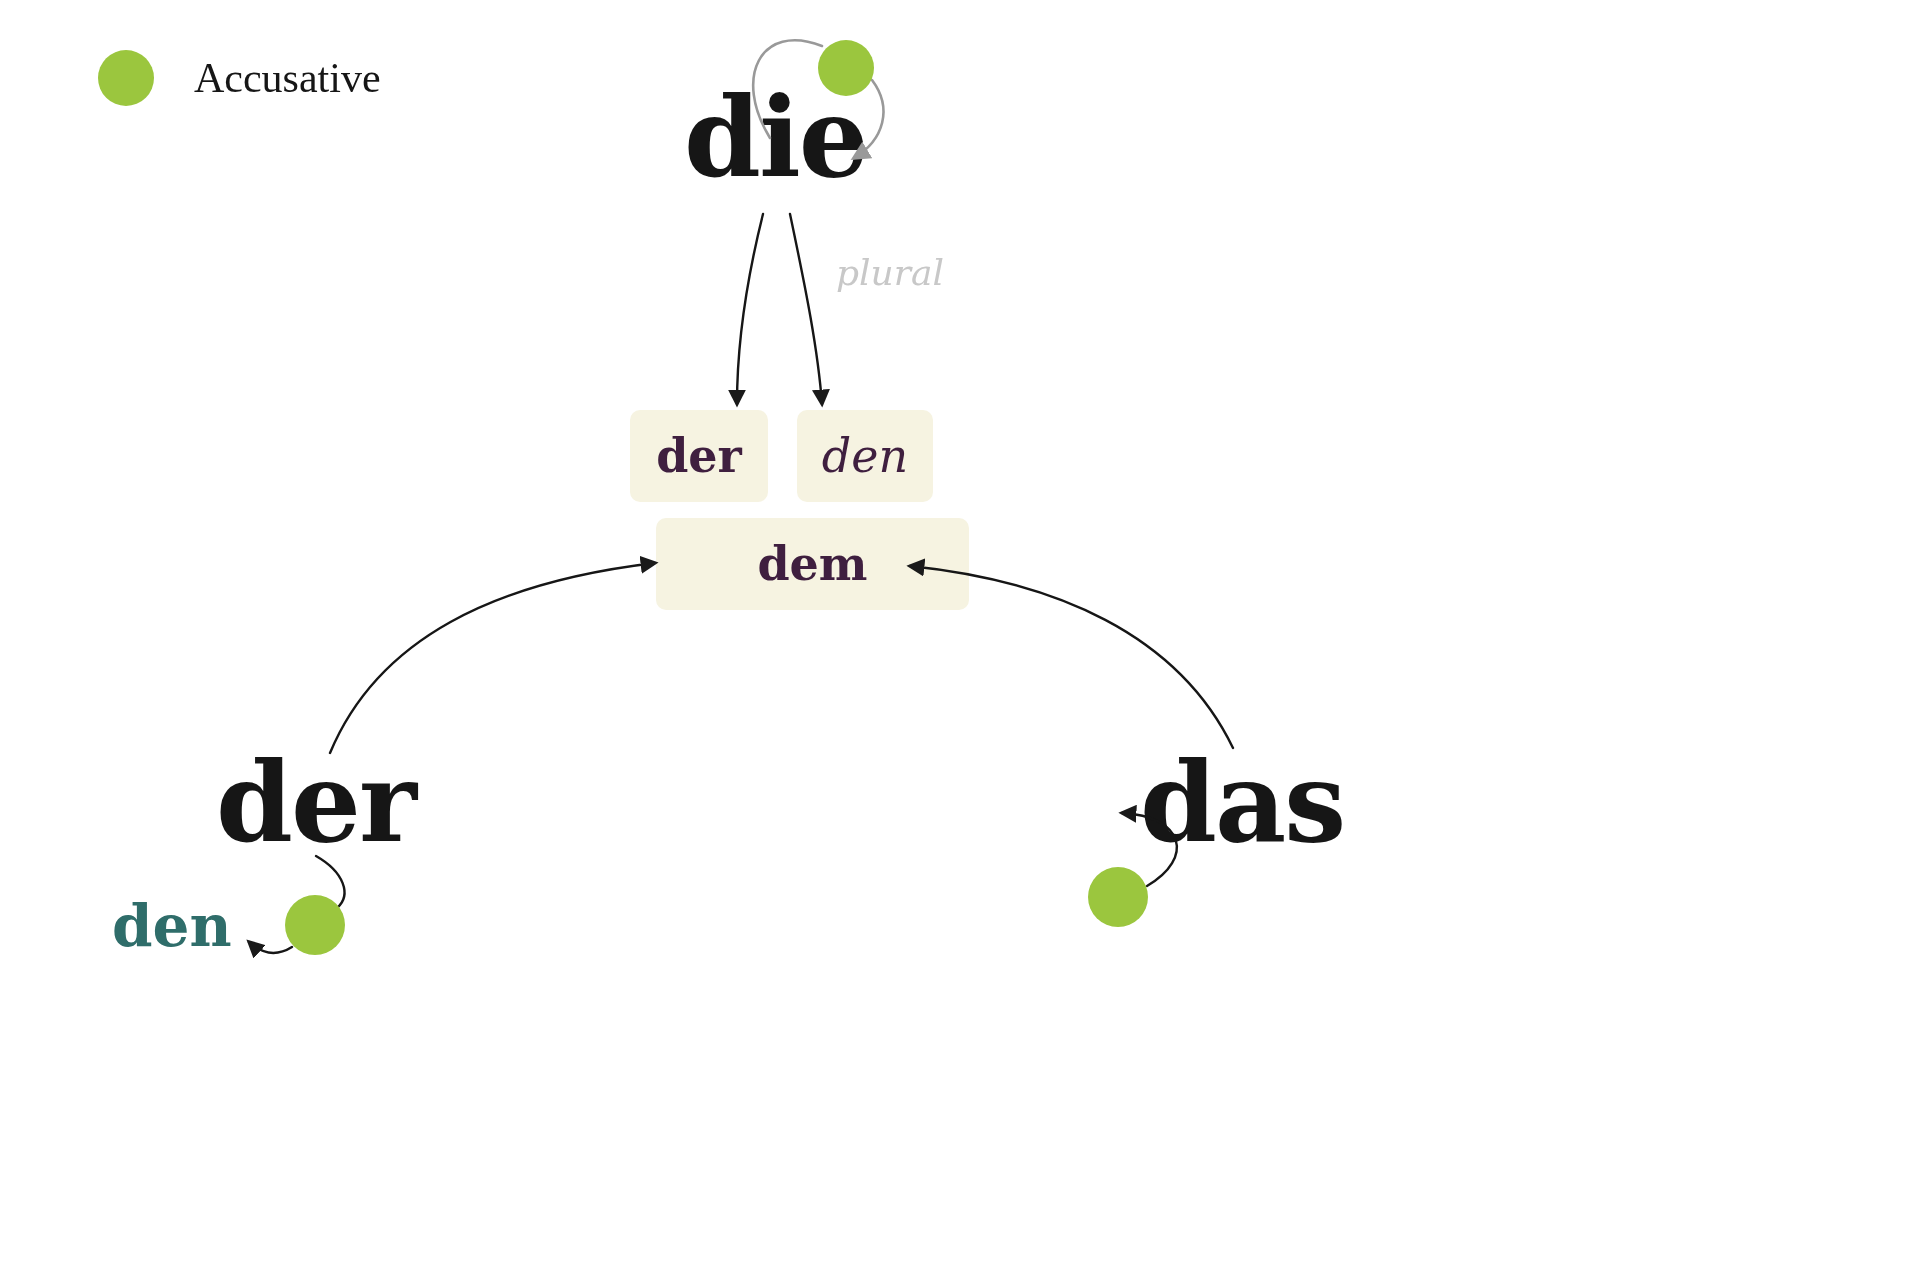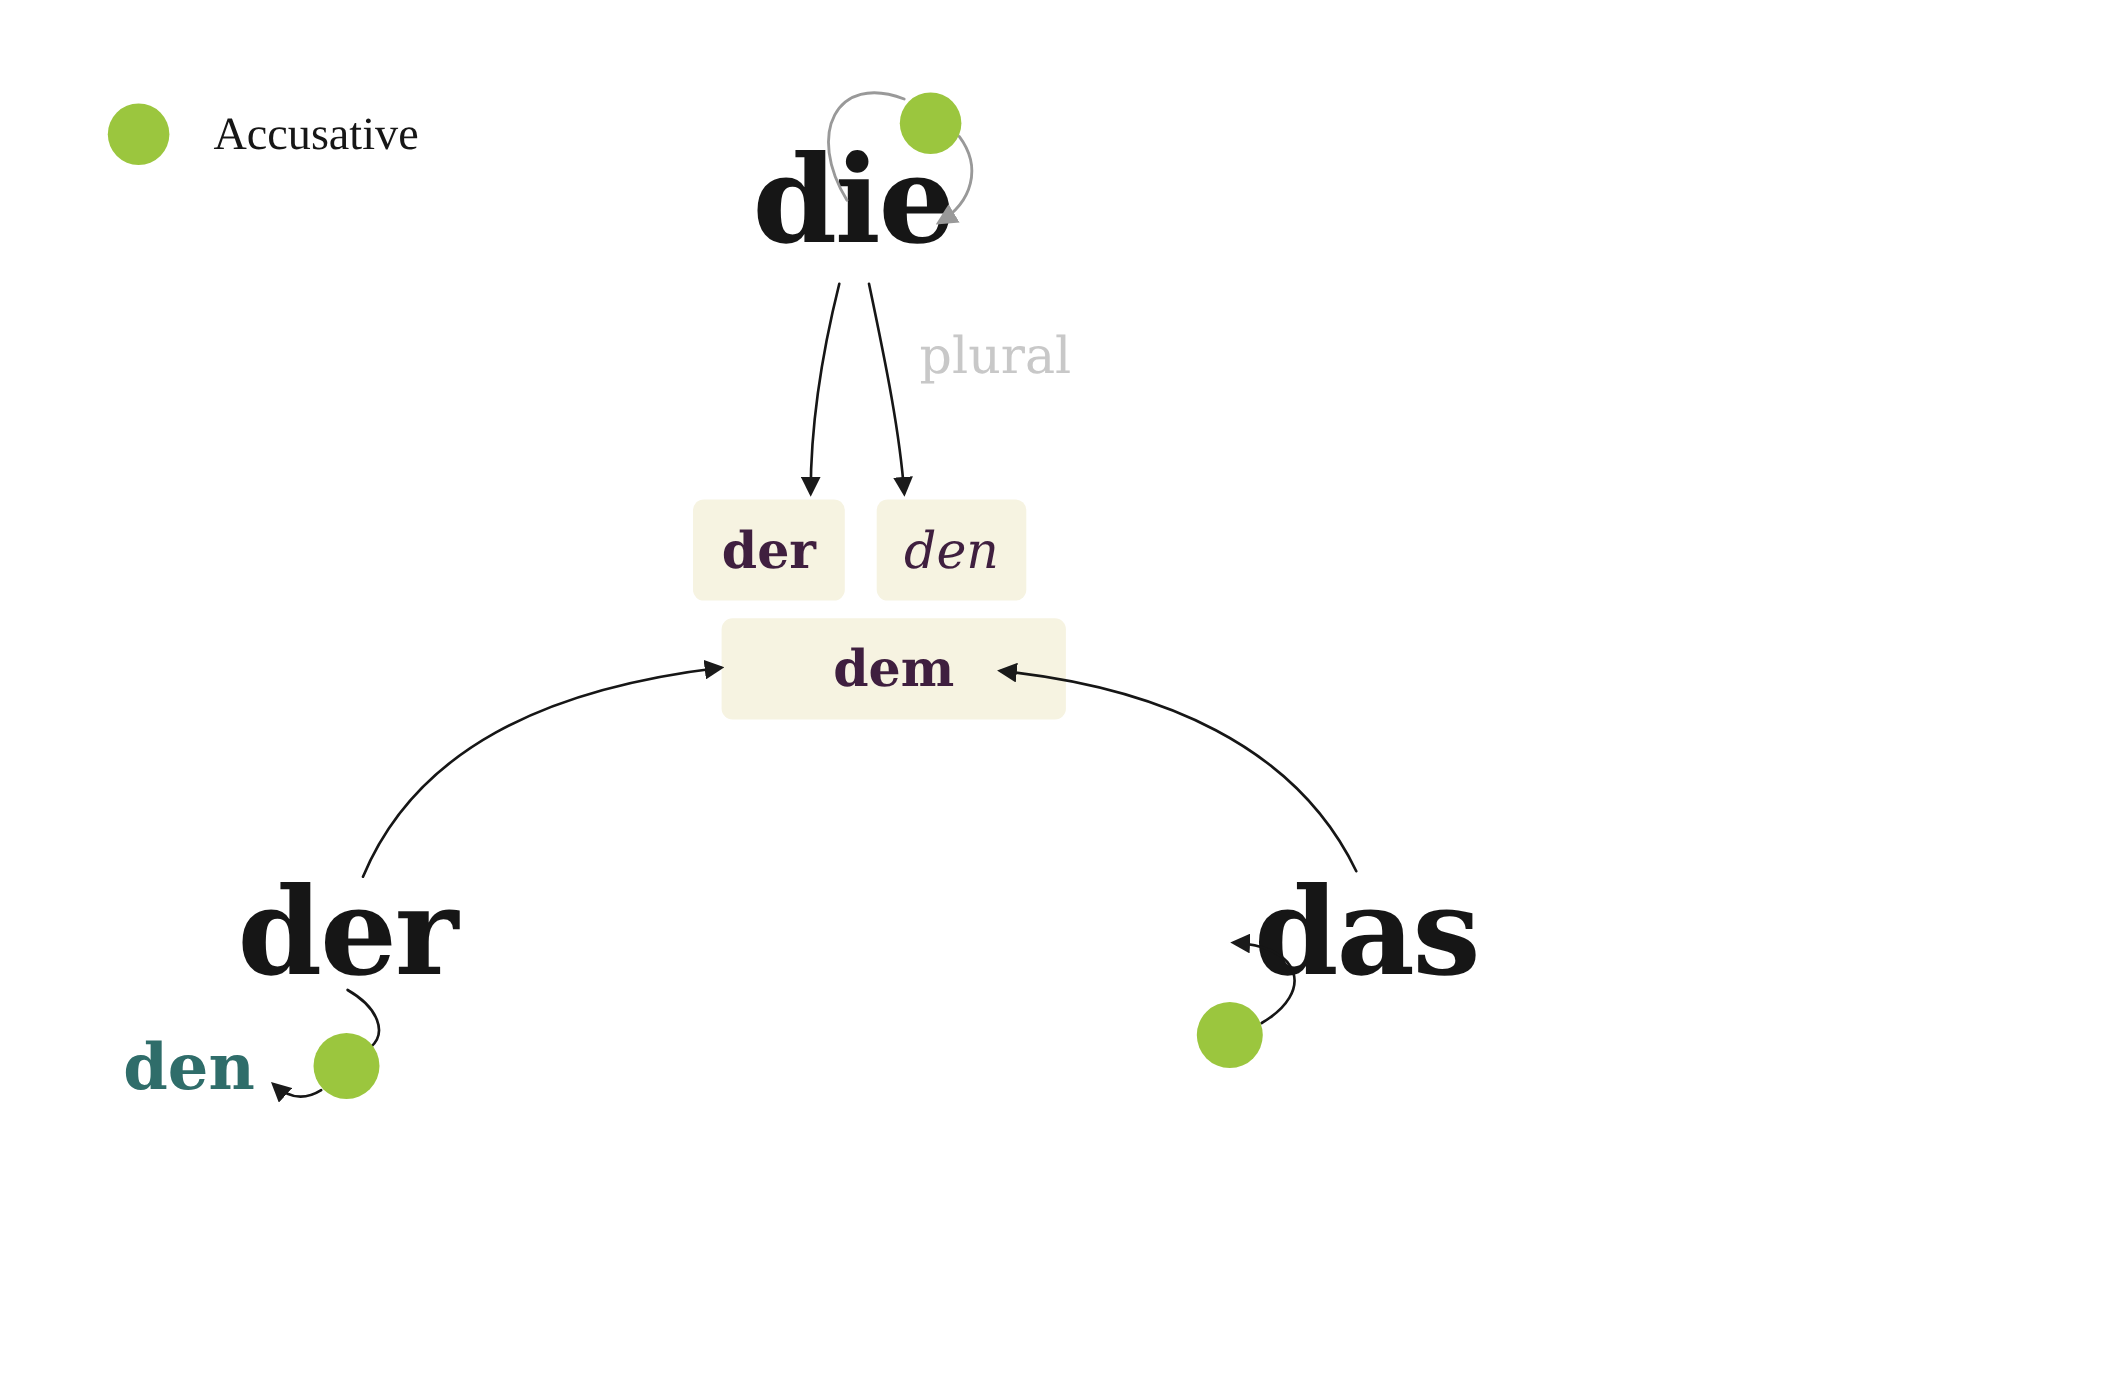--- a/index.html
+++ b/index.html
@@ -3,21 +3,20 @@
 <meta charset="utf-8">
 <style>
   html, body { margin: 0; padding: 0; background: #ffffff; }
   .canvas {
     position: relative;
     width: 1932px;
     height: 963px;
     background: #ffffff;
     overflow: hidden;
     font-family: "DejaVu Serif", "Liberation Serif", serif;
-    margin-top: 44px;
   }
 
   
   .legend { position: absolute; left: 98px; top: 50px; }
   .legend-row { display: flex; align-items: center; margin-bottom: 28px; }
   .dot {
     width: 56px; height: 56px; border-radius: 50%;
     margin-right: 40px; box-sizing: border-box; flex: 0 0 auto;
   }
   .dot.green { background: var(--accusative-green, #9bc63e); }
@@ -34,21 +33,21 @@
     color: var(--text-black, #151515);
     letter-spacing: -2px;
     white-space: nowrap;
   }
   .big-die { left: 684px; top: 83px; }
   .big-der { left: 216px; top: 748px; }
   .big-das { left: 1140px; top: 748px; }
 
   .plural-note {
     position: absolute; left: 836px; top: 252px;
-    font-size: 46px; 
+    font-size: 36px; font-style: italic;
     color: var(--plural-gray, #c8c8c8);
   }
 
   .teal-den {
     position: absolute; left: 112px; top: 892px;
     font-size: 58px; font-weight: 700;
     color: var(--accusative-den-teal, #2f6d6a);
   }
 
   

